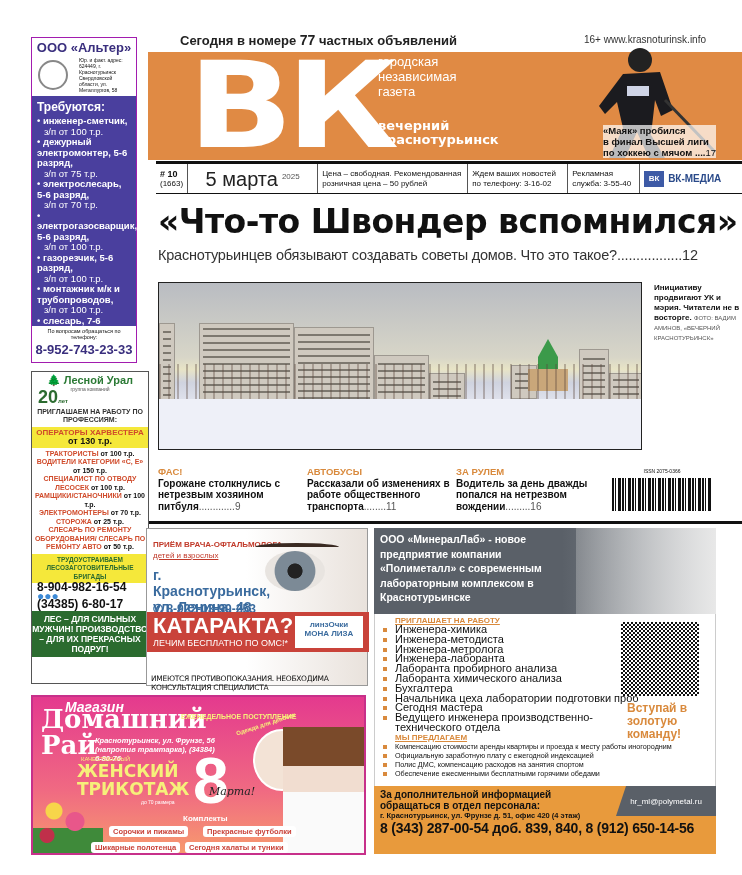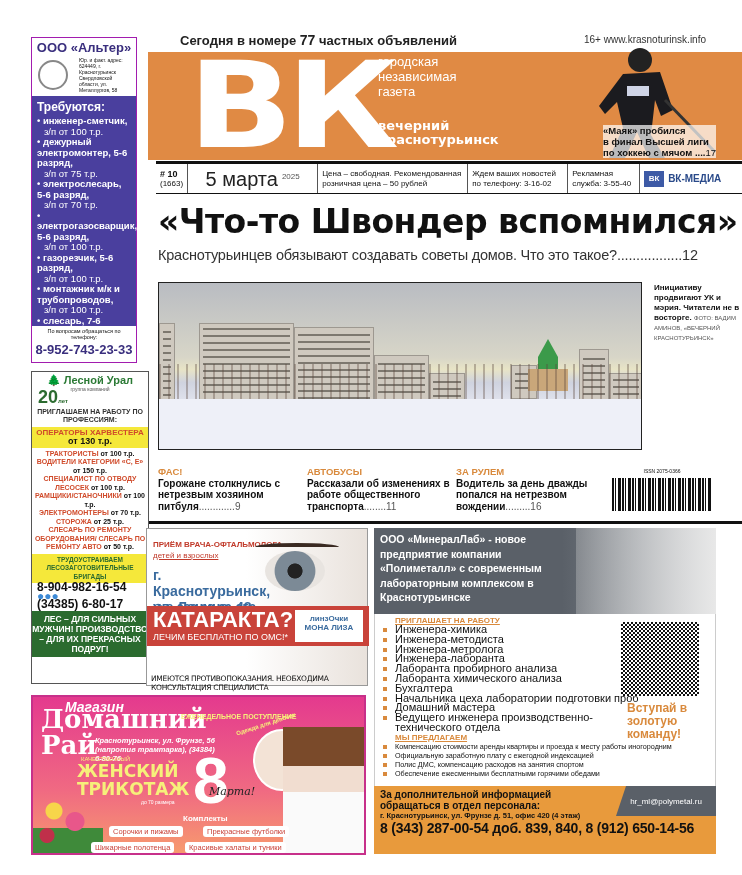--- a/index.html
+++ b/index.html
@@ -65,21 +65,21 @@
 .les-list b{color:#111}
 .les-phone{font-weight:bold;font-size:12px;text-align:left;padding-left:5px}
 .les-green{background:#2b6b2f;color:#fff;font-weight:bold;font-size:8.5px;line-height:10px;padding:3px 0;margin-top:2px}
 
 .eye{left:146px;top:528px;width:222px;height:158px;border:1px solid #999;background:linear-gradient(90deg,#fff 0 45%,#e9e2dc 100%)}
 .eye-t1{position:absolute;left:6px;top:10px;color:#c13a2a;font-size:8px;font-weight:bold;line-height:11px}
 .eye-addr{position:absolute;left:6px;top:38px;color:#3a6b9e;font-size:14px;line-height:16px;font-weight:bold}
 .eye-ph{position:absolute;left:6px;top:73px;color:#3a6b9e;font-size:12px;font-weight:bold}
 .iris{position:absolute;left:118px;top:22px;width:60px;height:40px;border-radius:50%;background:radial-gradient(circle,#222 0 20%,#7c8a96 22% 55%,#e8e4e0 58%)}
 .brow{position:absolute;left:108px;top:14px;width:84px;height:8px;border-top:4px solid #3a2a22;border-radius:50% 50% 0 0}
-.eye-red{position:absolute;left:0;top:77px;width:222px;height:40px;background:#c9433a;color:#fff;padding:2px 6px}
+.eye-red{position:absolute;left:0;top:83px;width:222px;height:40px;background:#c9433a;color:#fff;padding:2px 6px}
 .eye-red .big{font-size:22px;font-weight:bold;line-height:24px}
 .eye-red .small{font-size:9px}
 .eye-logo{position:absolute;right:6px;top:4px;width:68px;height:32px;background:#fff;color:#3a6b9e;font-size:8px;font-weight:bold;text-align:center;padding-top:4px}
 .eye-warn{position:absolute;left:4px;top:145px;font-size:7.5px;font-family:"DejaVu Sans",sans-serif;letter-spacing:-.3px}
 
 .mlab{left:374px;top:528px;width:342px;height:290px}
 .mlab-top{height:86px;background:linear-gradient(90deg,#5a6068 0 55%,#9aa0a6 100%);color:#fff;padding:4px 6px;font-size:10.5px;font-weight:bold;line-height:14.5px;position:relative}
 .mlab-top .pic{position:absolute;right:0;top:0;width:140px;height:86px;background:linear-gradient(90deg,rgba(220,220,220,.3),#e8e8e8)}
 .mlab-body{border-left:1px solid #ccc;border-right:1px solid #ccc;height:172px;padding:2px 6px;position:relative}
 .mlab-h{color:#d98a3d;font-size:8px;font-weight:bold;text-decoration:underline;margin-left:14px}
@@ -101,21 +101,21 @@
 .dom-week{position:absolute;left:148px;top:16px;color:#f6f07a;font-size:7px;font-weight:bold}
 .dom-addr{position:absolute;left:62px;top:39px;color:#fff;font-size:7.5px;font-style:italic;font-weight:bold;line-height:9px}
 .dom-q{position:absolute;left:48px;top:59px;color:#f6f07a;font-size:6px}
 .dom-knit{position:absolute;left:44px;top:65px;color:#f6f07a;font-size:17px;font-weight:bold;line-height:18px;font-family:"DejaVu Sans",sans-serif}
 .dom-size{position:absolute;left:108px;top:102px;color:#fff;font-size:5px}
 .dom-8{position:absolute;left:160px;top:52px;color:#fff;font-size:64px;font-weight:bold;line-height:64px}
 .dom-mar{position:absolute;left:176px;top:88px;color:#222;font-size:11px;font-style:italic;font-family:"DejaVu Serif",serif}
 .dom-girl{position:absolute;left:220px;top:32px;width:58px;height:62px;border-radius:50%;background:#f3e3d6;border:2px solid #fff}
 .dom-woman{position:absolute;left:250px;top:30px;width:85px;height:130px;background:linear-gradient(180deg,#7a4a2a 0 30%,#f1ddd0 30% 50%,#fafafa 50%)}
 .dom-kompl{position:absolute;left:150px;top:117px;color:#fff;font-size:8px;font-weight:bold}
-.pill{position:absolute;background:#fff;color:#c9433a;font-size:7.5px;font-weight:normal;padding:1px 4px;border-radius:3px}
+.pill{position:absolute;background:#fff;color:#c9433a;font-size:7.5px;font-weight:bold;padding:1px 4px;border-radius:3px}
 .tulips{position:absolute;left:0;bottom:0;width:70px;height:70px;background:radial-gradient(circle at 30% 40%,#f7d54a 0 8px,transparent 9px),radial-gradient(circle at 60% 55%,#e8578a 0 9px,transparent 10px),radial-gradient(circle at 20% 75%,#c0304a 0 7px,transparent 8px),linear-gradient(0deg,#3f8a3a 0 35%,transparent 35%)}
 </style>
 </head>
 <body>
 
 <div class="abs topline">
   <span>Сегодня в номере</span>
   <b>77</b>
   <span>частных объявлений</span>
 </div>
@@ -278,21 +278,21 @@
   <div class="mlab-body">
     <div class="mlab-h">ПРИГЛАШАЕТ НА РАБОТУ</div>
     <div class="mlab-li">Инженера-химика</div>
     <div class="mlab-li">Инженера-методиста</div>
     <div class="mlab-li">Инженера-метролога</div>
     <div class="mlab-li">Инженера-лаборанта</div>
     <div class="mlab-li">Лаборанта пробирного анализа</div>
     <div class="mlab-li">Лаборанта химического анализа</div>
     <div class="mlab-li">Бухгалтера</div>
     <div class="mlab-li">Начальника цеха лаборатории подготовки проб</div>
-    <div class="mlab-li">Домашний мастера</div>
+    <div class="mlab-li">Сегодня мастера</div>
     <div class="mlab-li" style="width:220px">Ведущего инженера производственно-технического отдела</div>
     <div class="mlab-h">МЫ ПРЕДЛАГАЕМ</div>
     <div class="mlab-li2">Компенсацию стоимости аренды квартиры и проезда к месту работы иногородним</div>
     <div class="mlab-li2">Официальную заработную плату с ежегодной индексацией</div>
     <div class="mlab-li2">Полис ДМС, компенсацию расходов на занятия спортом</div>
     <div class="mlab-li2">Обеспечение ежесменными бесплатными горячими обедами</div>
     <div class="qr"></div>
     <div class="join" style="width:70px">Вступай в золотую команду!</div>
   </div>
   <div class="mlab-foot">
@@ -320,14 +320,14 @@
   <div class="dom-size">до 70 размера</div>
   <div class="dom-8">8</div>
   <div class="dom-mar">Марта!</div>
   <div class="dom-girl"></div>
   <div class="dom-woman"></div>
   <div class="abs" style="left:202px;top:24px;color:#f6f07a;font-size:6px;font-weight:bold;transform:rotate(-18deg)">Одежда для девочек</div>
   <div class="dom-kompl">Комплекты</div>
   <div class="pill" style="left:76px;top:129px">Сорочки и пижамы</div>
   <div class="pill" style="left:170px;top:129px">Прекрасные футболки</div>
   <div class="pill" style="left:58px;top:145px">Шикарные полотенца</div>
-  <div class="pill" style="left:152px;top:145px">Красивые халаты и туники</div>
+  <div class="pill" style="left:152px;top:145px">Сегодня халаты и туники</div>
 </div>
 
 </body></html>

